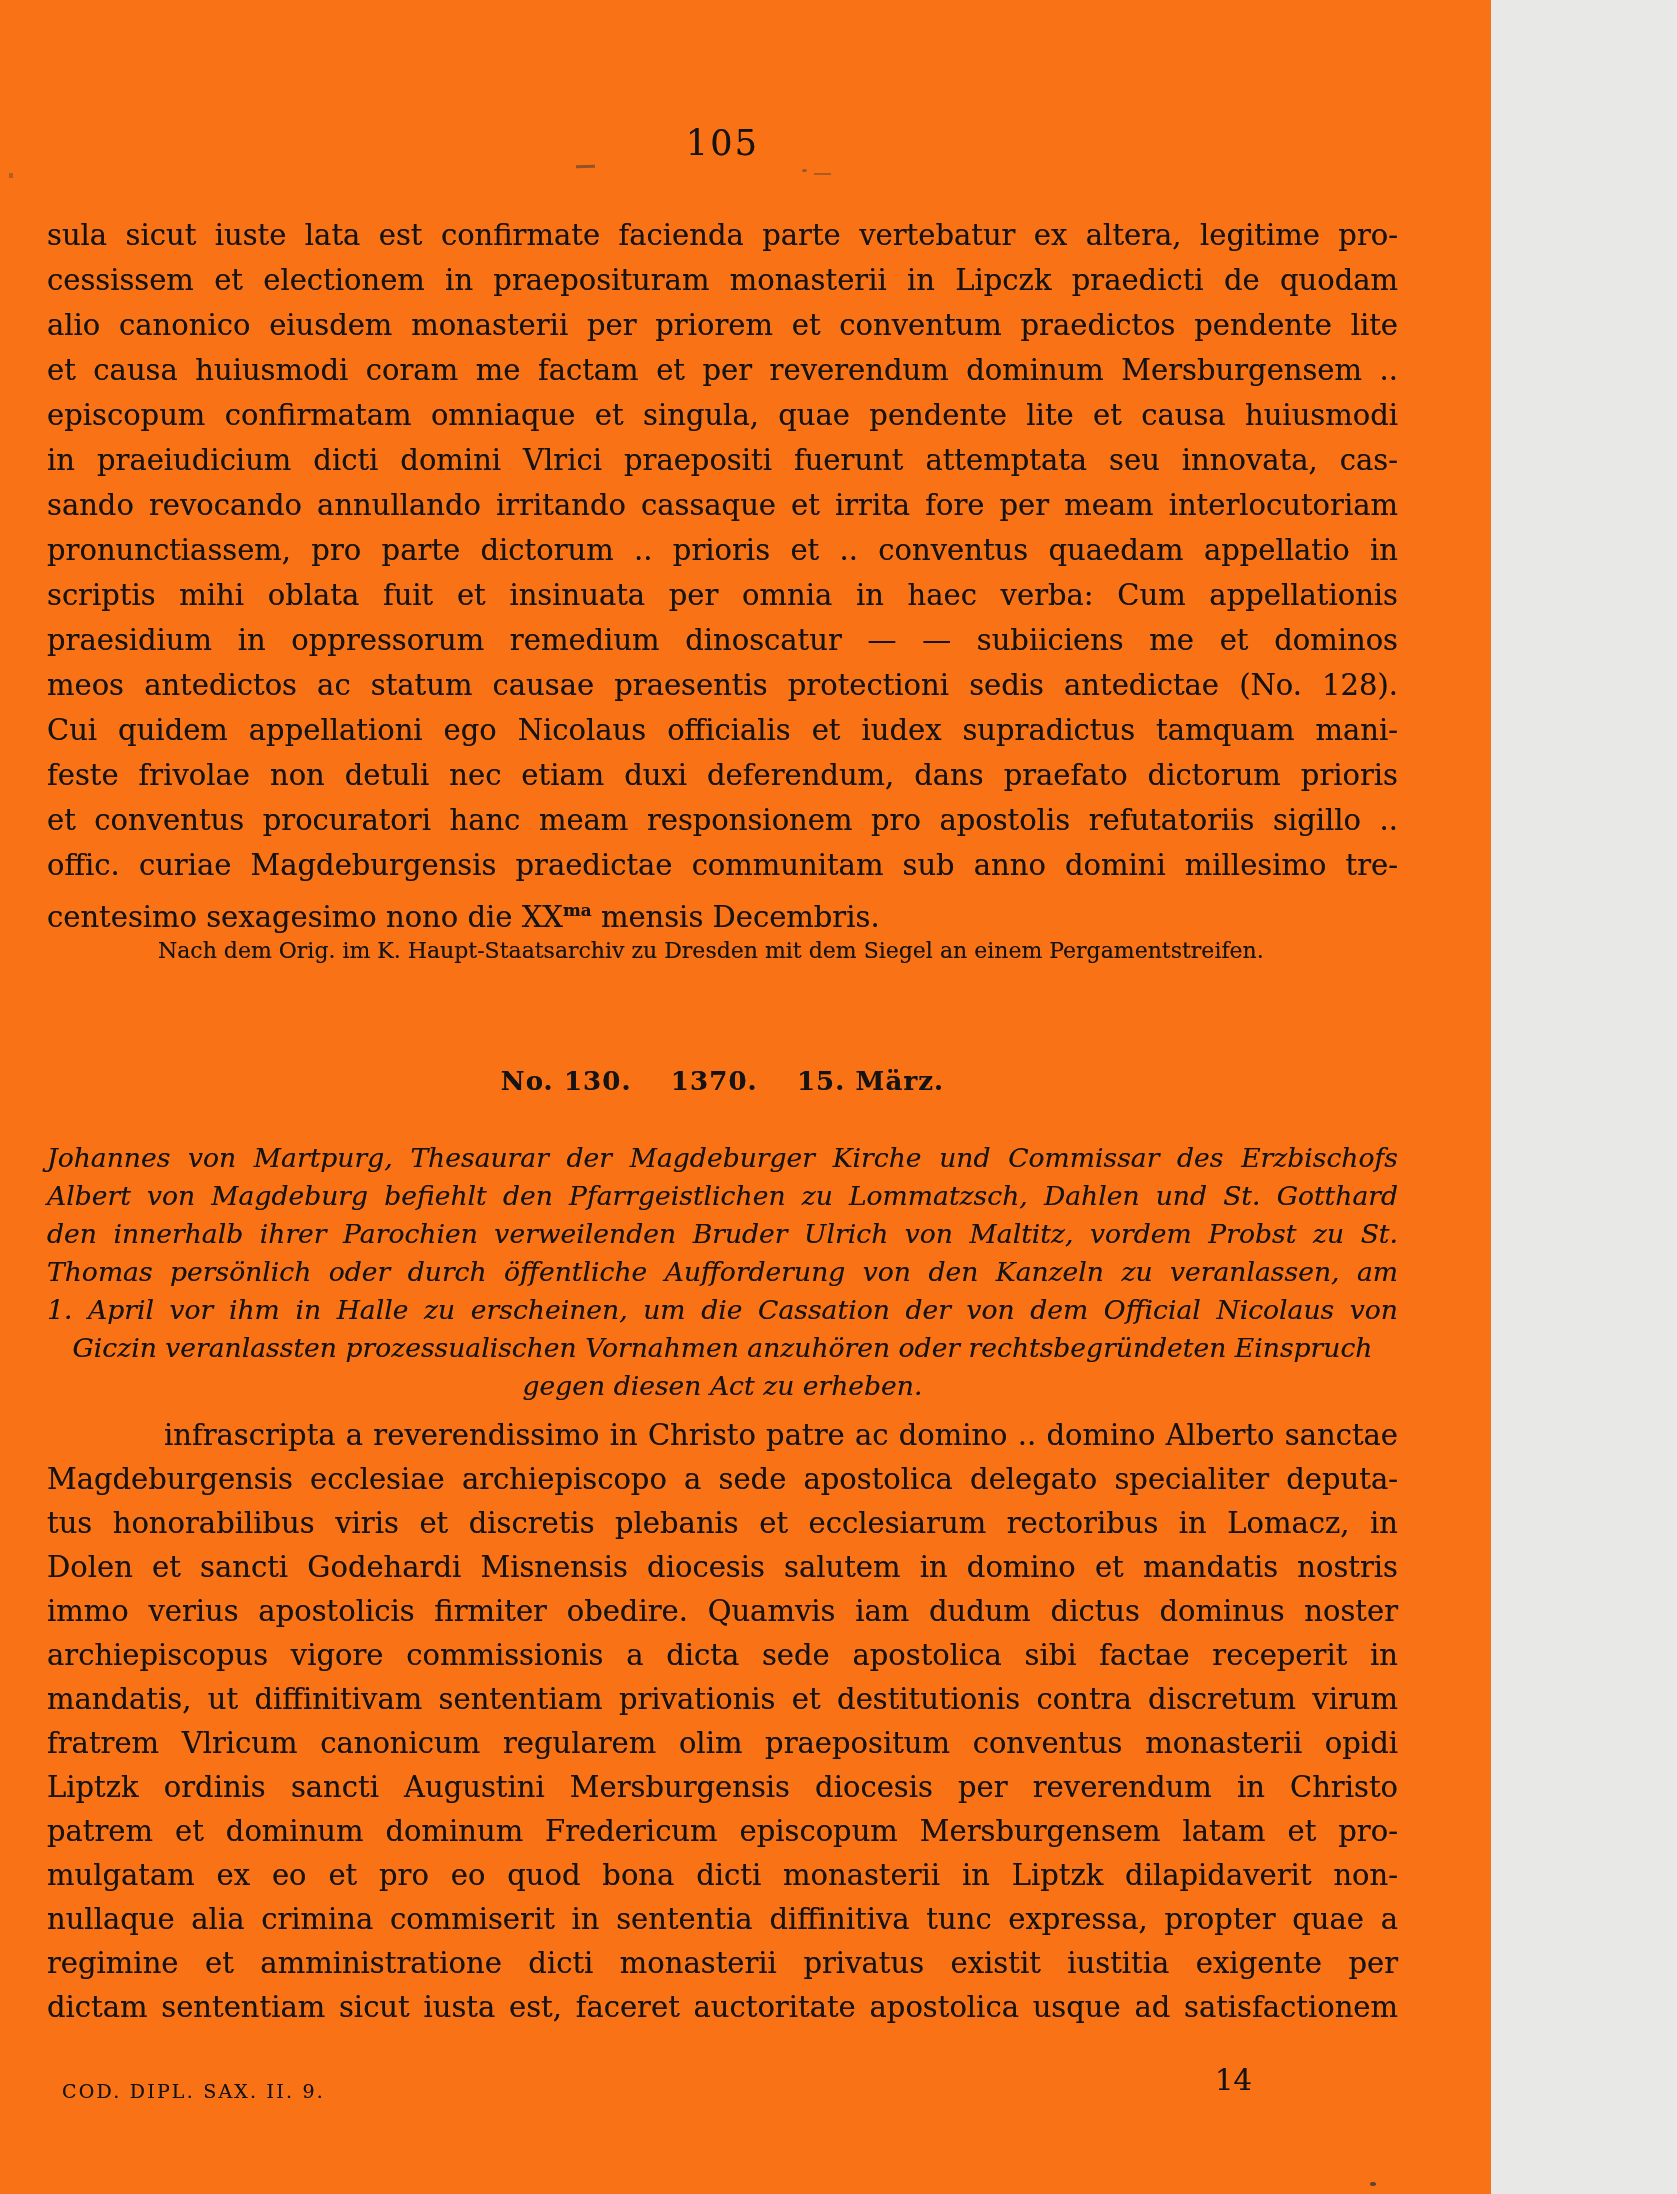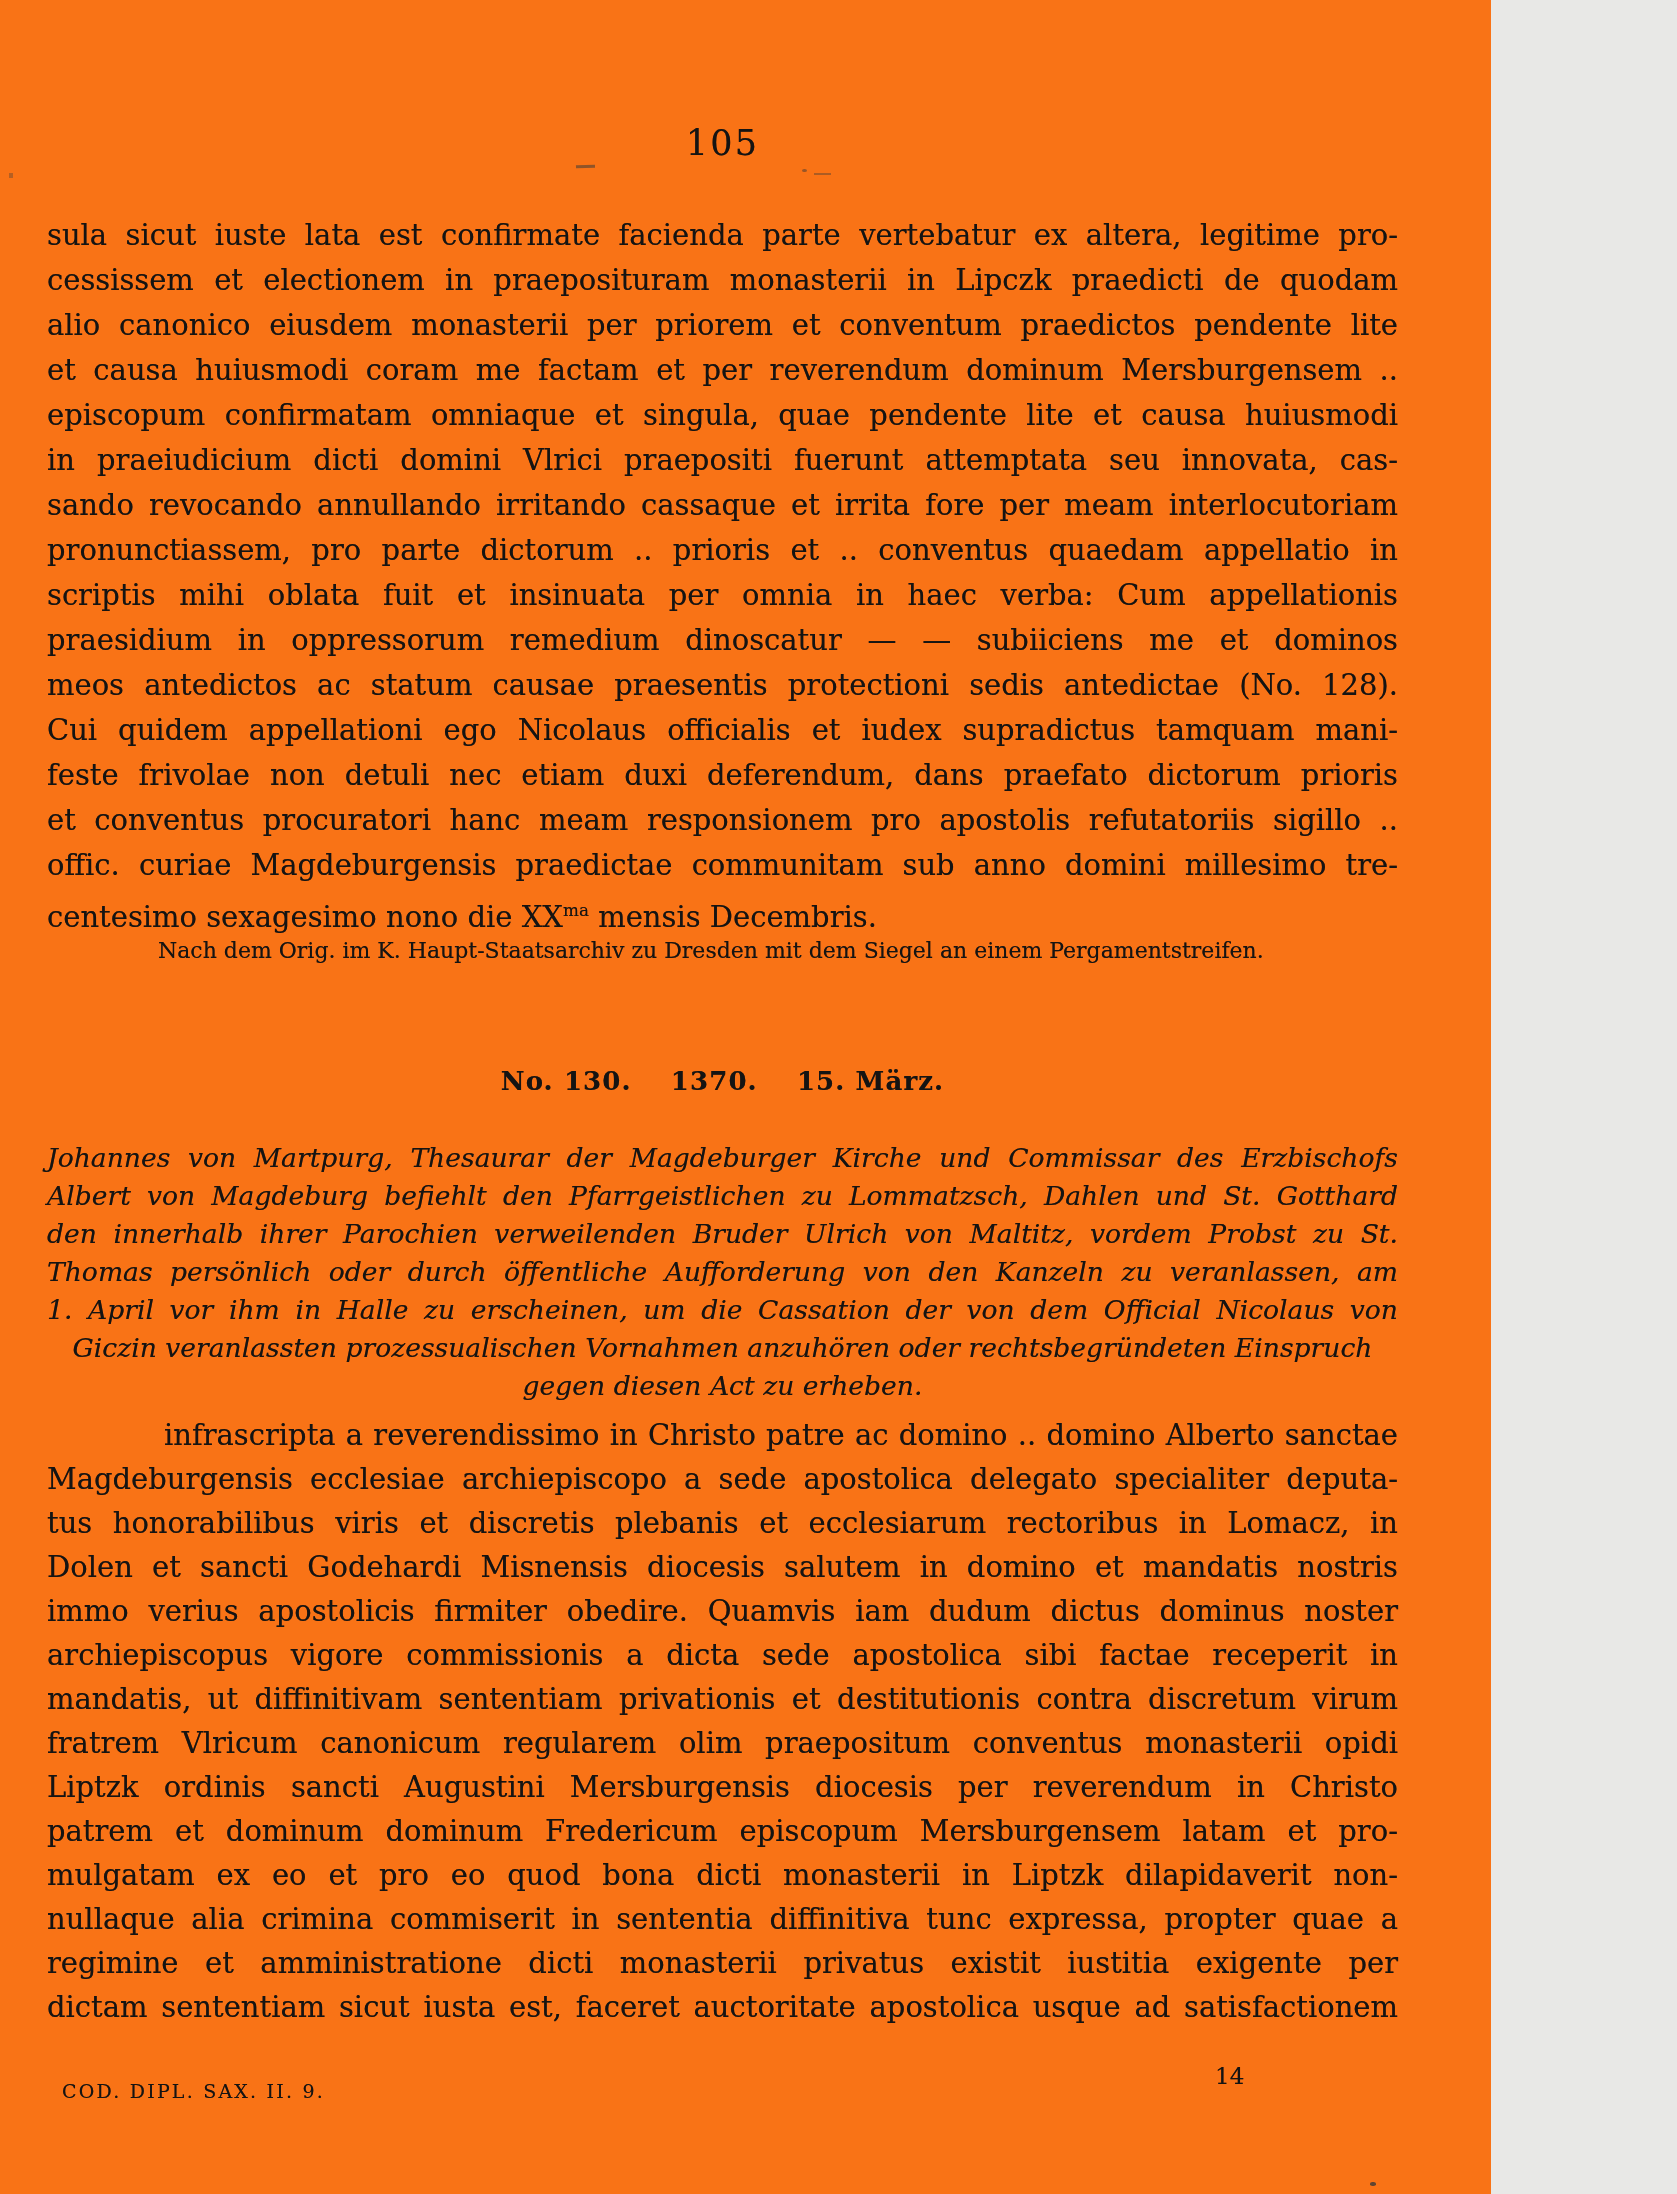--- a/index.html
+++ b/index.html
@@ -19,21 +19,21 @@
     top: 123px;
     text-align: center;
     font-size: 35px;
     letter-spacing: 2.2px;
   }
 
   .tline { text-align: justify; text-align-last: justify; }
 
   .continuation { top: 213px; font-size: 29px; line-height: 45px; }
   .continuation .tline:last-child { text-align-last: left; }
-  .sup { vertical-align: super; font-size: 58%; }
+  .sup { vertical-align: super; font-size: 58%; font-weight: bold; }
 
   .source-note {
     top: 938px;
     font-size: 22px;
     padding-left: 111px;
     width: 1240px;
   }
 
   .heading {
     top: 1066px;
@@ -60,21 +60,21 @@
     position: absolute;
     left: 62px;
     top: 2080px;
     font-size: 19px;
     letter-spacing: 2.2px;
   }
   .footer-right {
     position: absolute;
     left: 1215px;
     top: 2063px;
-    font-size: 23px;
+    font-size: 29px;
     text-align: right;
   }
 
   
   .artifact { position: absolute; background: #3a3a38; }
   .fold-seg {
     position: absolute;
     left: 1638px;
     width: 2.2px;
     background-image: repeating-linear-gradient(

